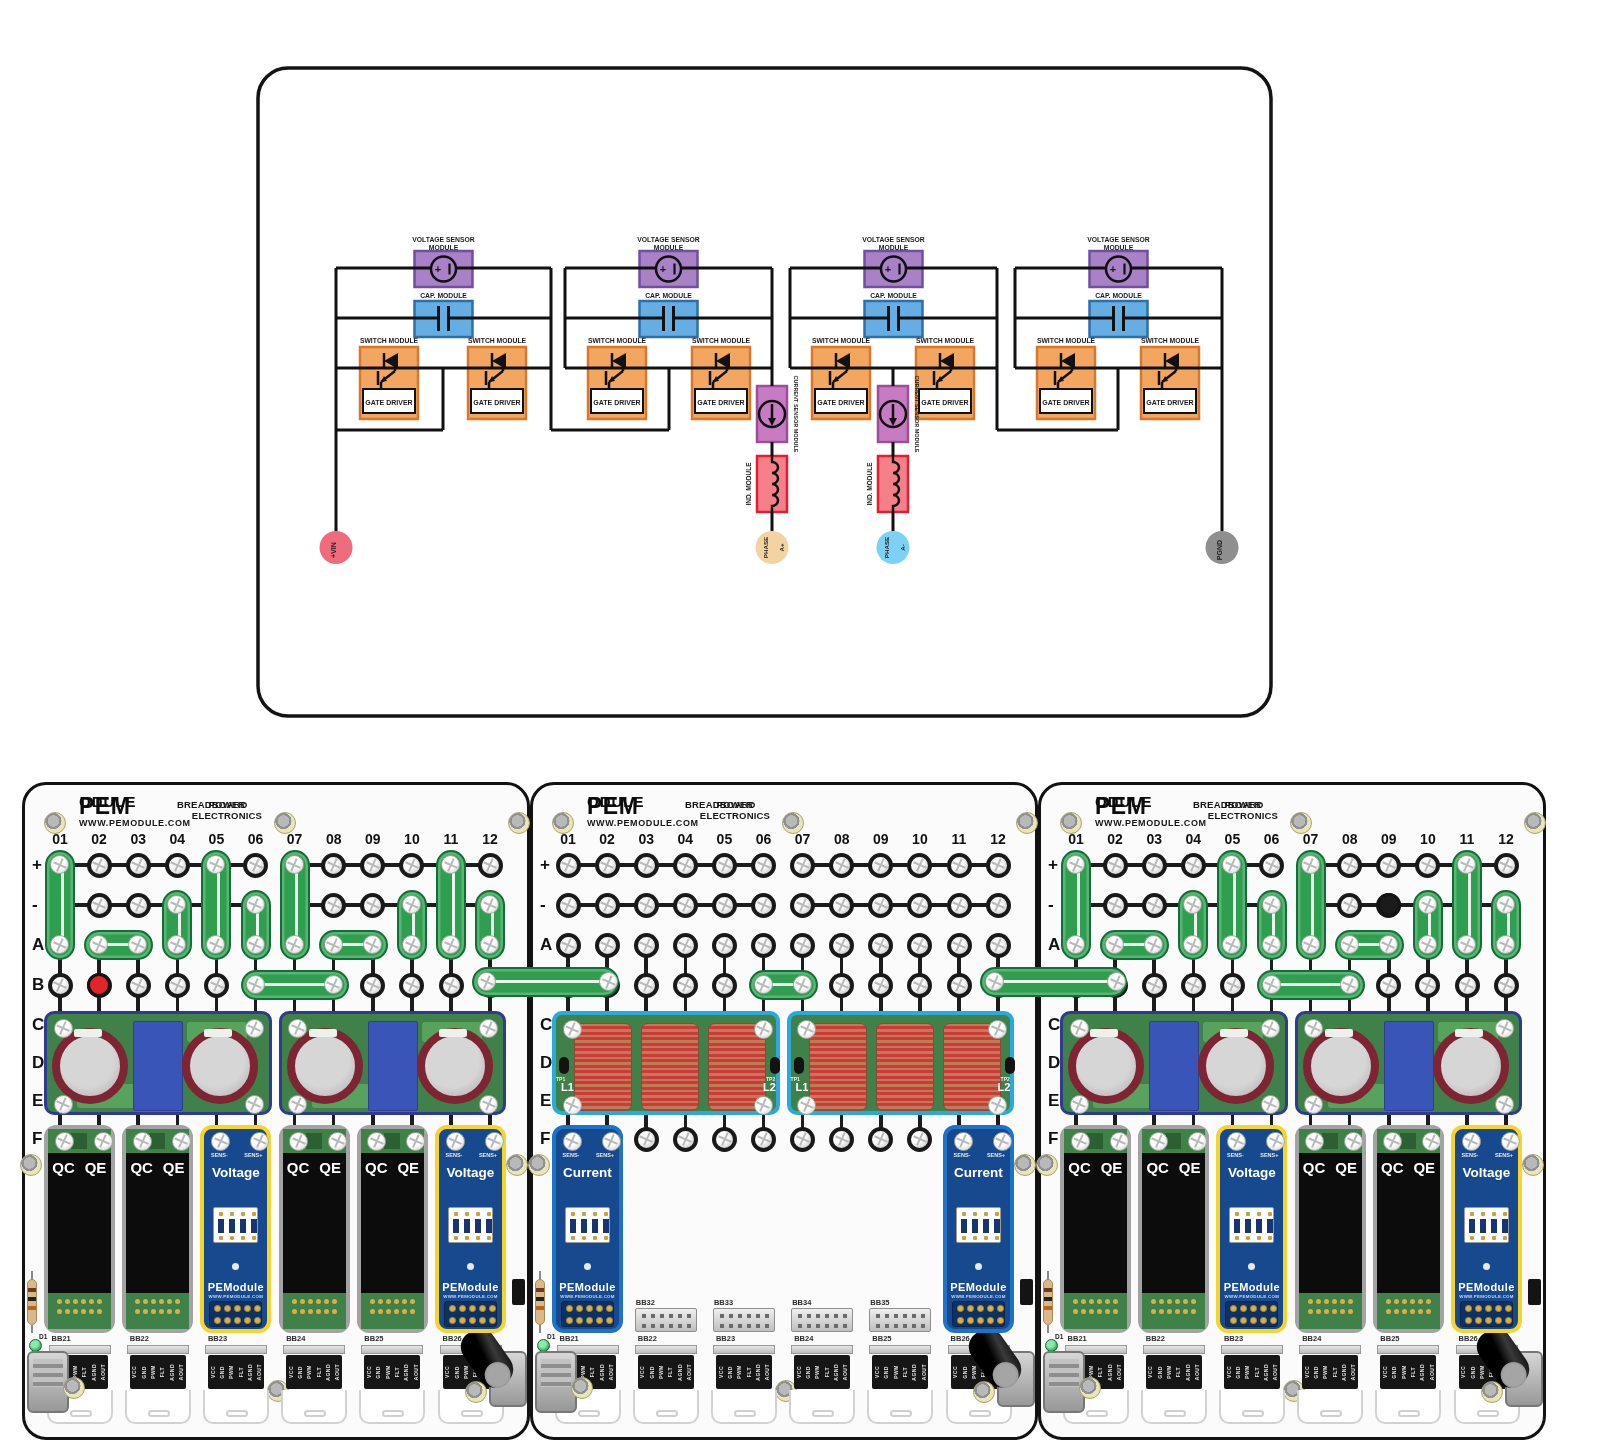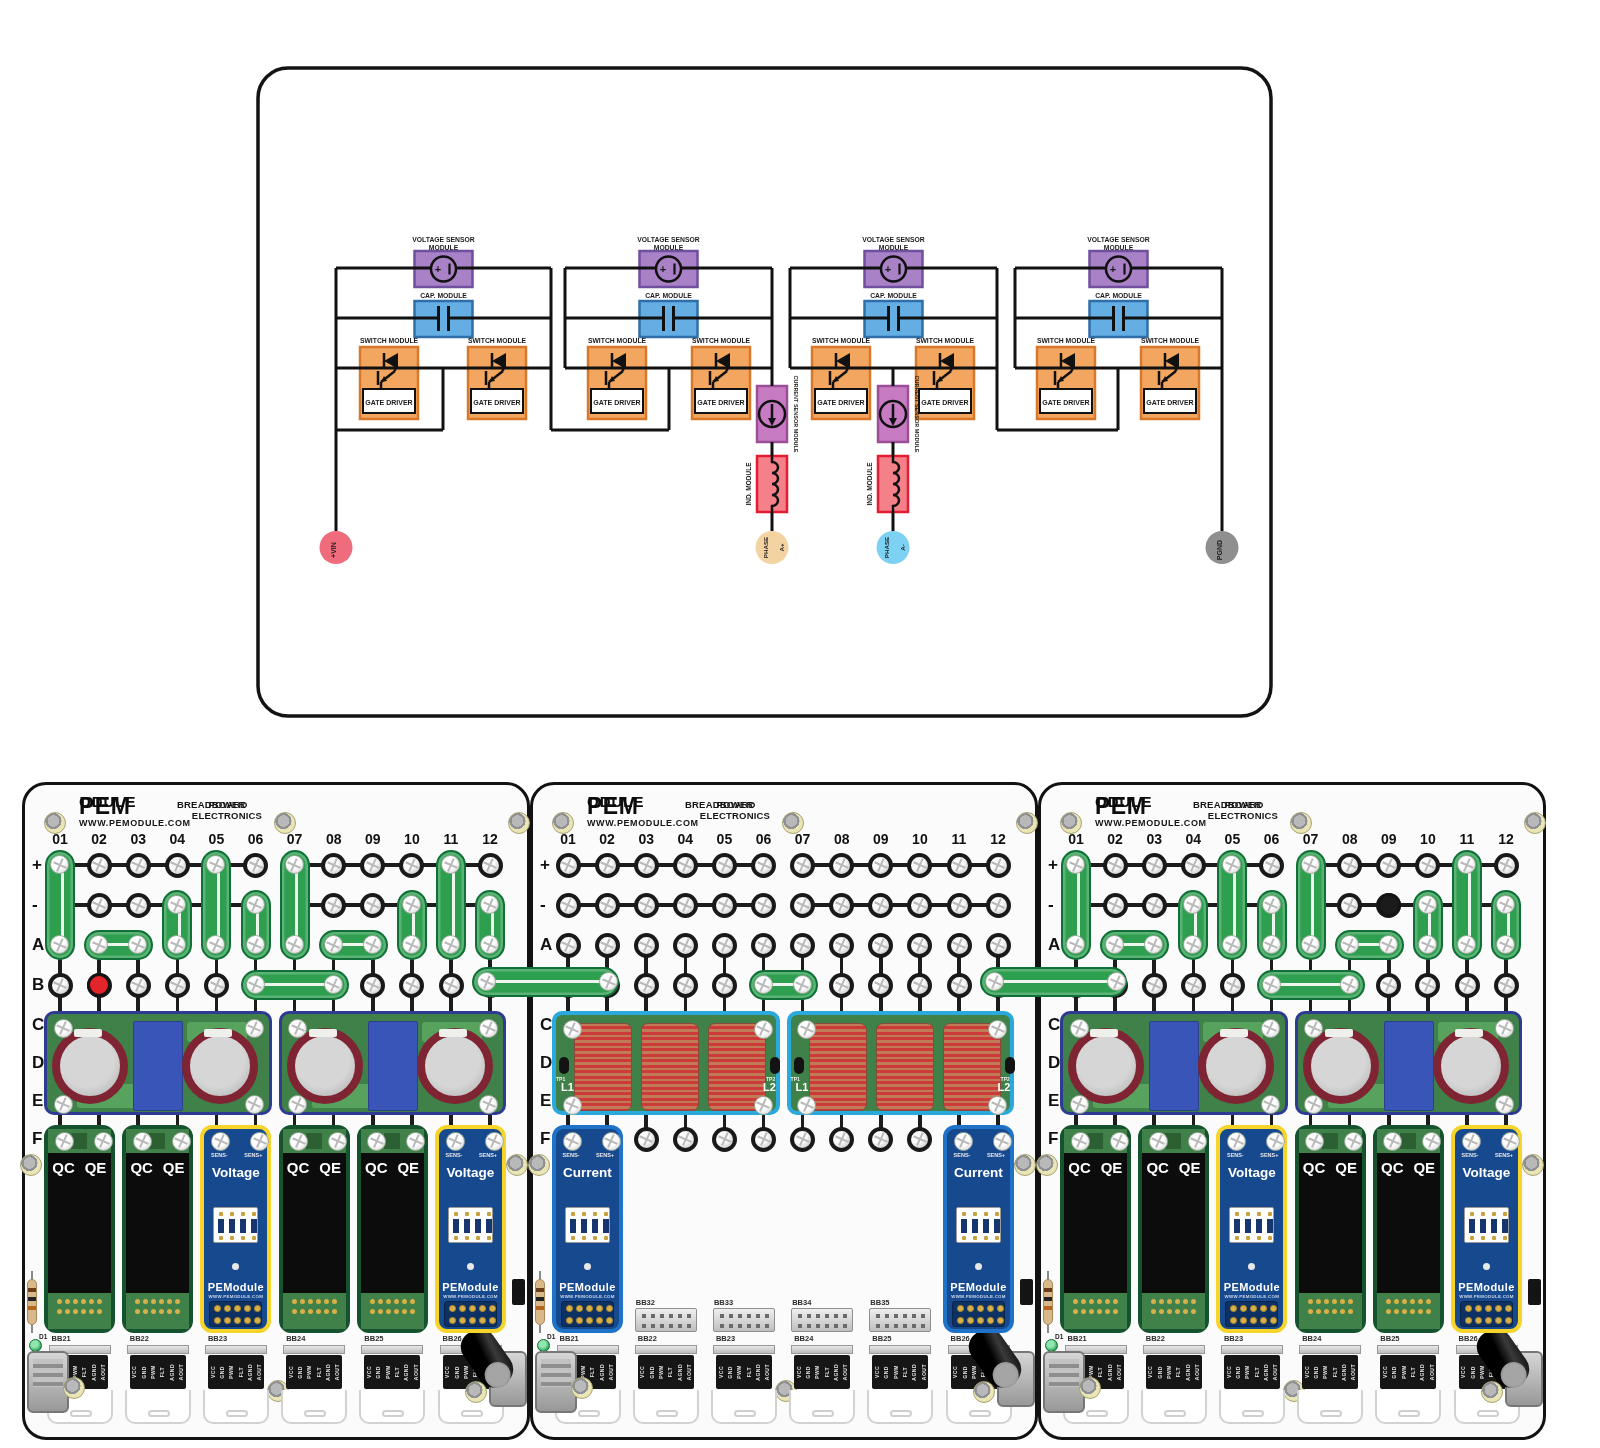--- a/index.html
+++ b/index.html
@@ -31,21 +31,21 @@
   .bank.ind{border:4px solid #29A9DC;}
   .pcb-lite{background:#57a25c;border-radius:3px;}
   .ecap{border-radius:50%;border:8px solid #7E2433;background:radial-gradient(circle at 45% 40%, #d6d6d6 0 55%, #bfbfbf 78%, #ababab);}
   .ecap::before{content:'';position:absolute;left:14px;top:-7px;width:28px;height:8px;background:#efefec;border-radius:2px;}
   .filmcap{background:#3A55B8;border-radius:2px;border:1px solid #2b3f8c;}
   .fin{border-radius:7px;border:1px solid #8a4a38;background:repeating-linear-gradient(180deg,#c07a55 0 2.5px,#cd3a3a 2.5px 5.5px);}
   .tp{background:#131313;border-radius:5px;}
   .tp-lbl{font-size:5px;font-weight:bold;color:#f2f2f2;}
   .l-lbl{font-size:11px;font-weight:900;color:#fff;}
   .fmod{border-radius:12px;z-index:3;}
-  .fmod.switch{border:4px solid #14532d;background:#0c0c0c;}
+  .fmod.switch{border:4px solid #a3a3a3;background:#0c0c0c;}
   .fmod.voltage{border:4px solid #F6D42A;background:#17498F;}
   .fmod.current{border:4px solid #1E72C8;background:#17498F;}
   .fm-top{background:#3F8148;}
   .fm-darksq{background:#2c6032;}
   .fm-lbl{color:#fff;font-weight:900;font-size:15px;text-align:center;}
   .fm-bot{background:#3F8148;}
   .gold{width:5px;height:5px;border-radius:50%;background:#d8b04a;}
   .sens{color:#e9e9e9;font-size:5.5px;font-weight:bold;text-align:center;}
   .fm-title{color:#fff;font-weight:900;font-size:13.5px;text-align:center;}
   .dip{background:#ffffff;border:1px solid #9a9a9a;border-radius:2px;}

